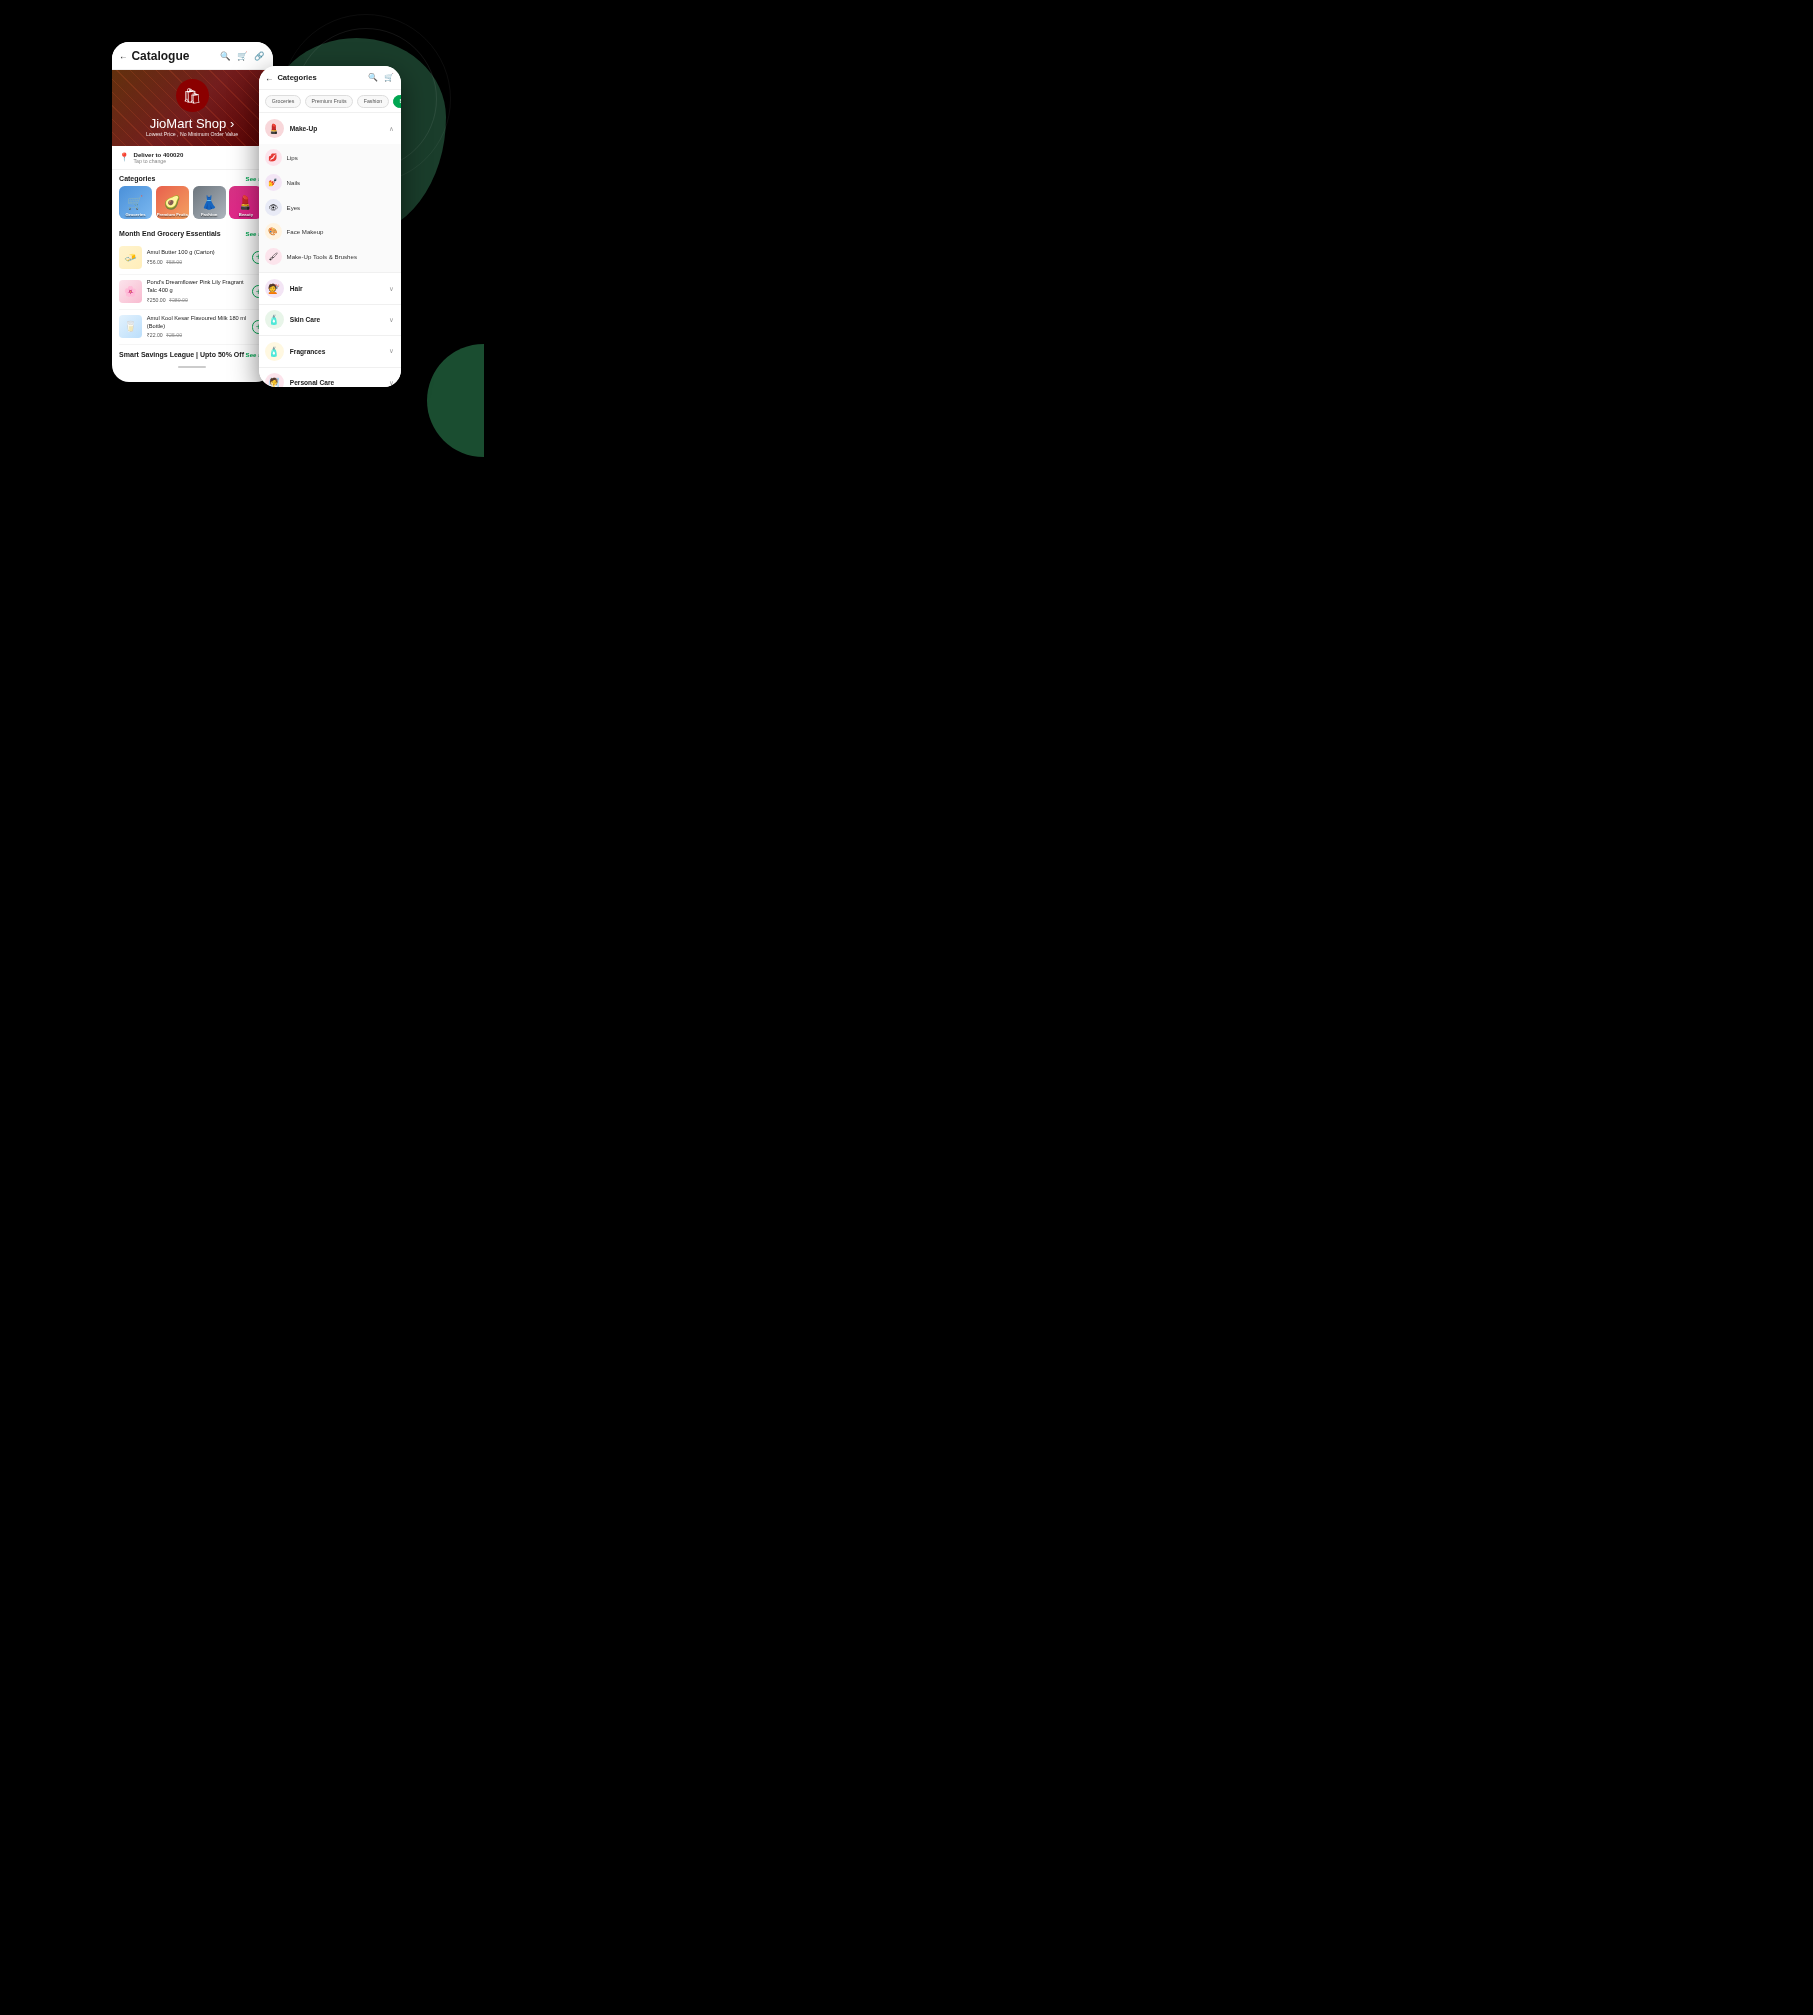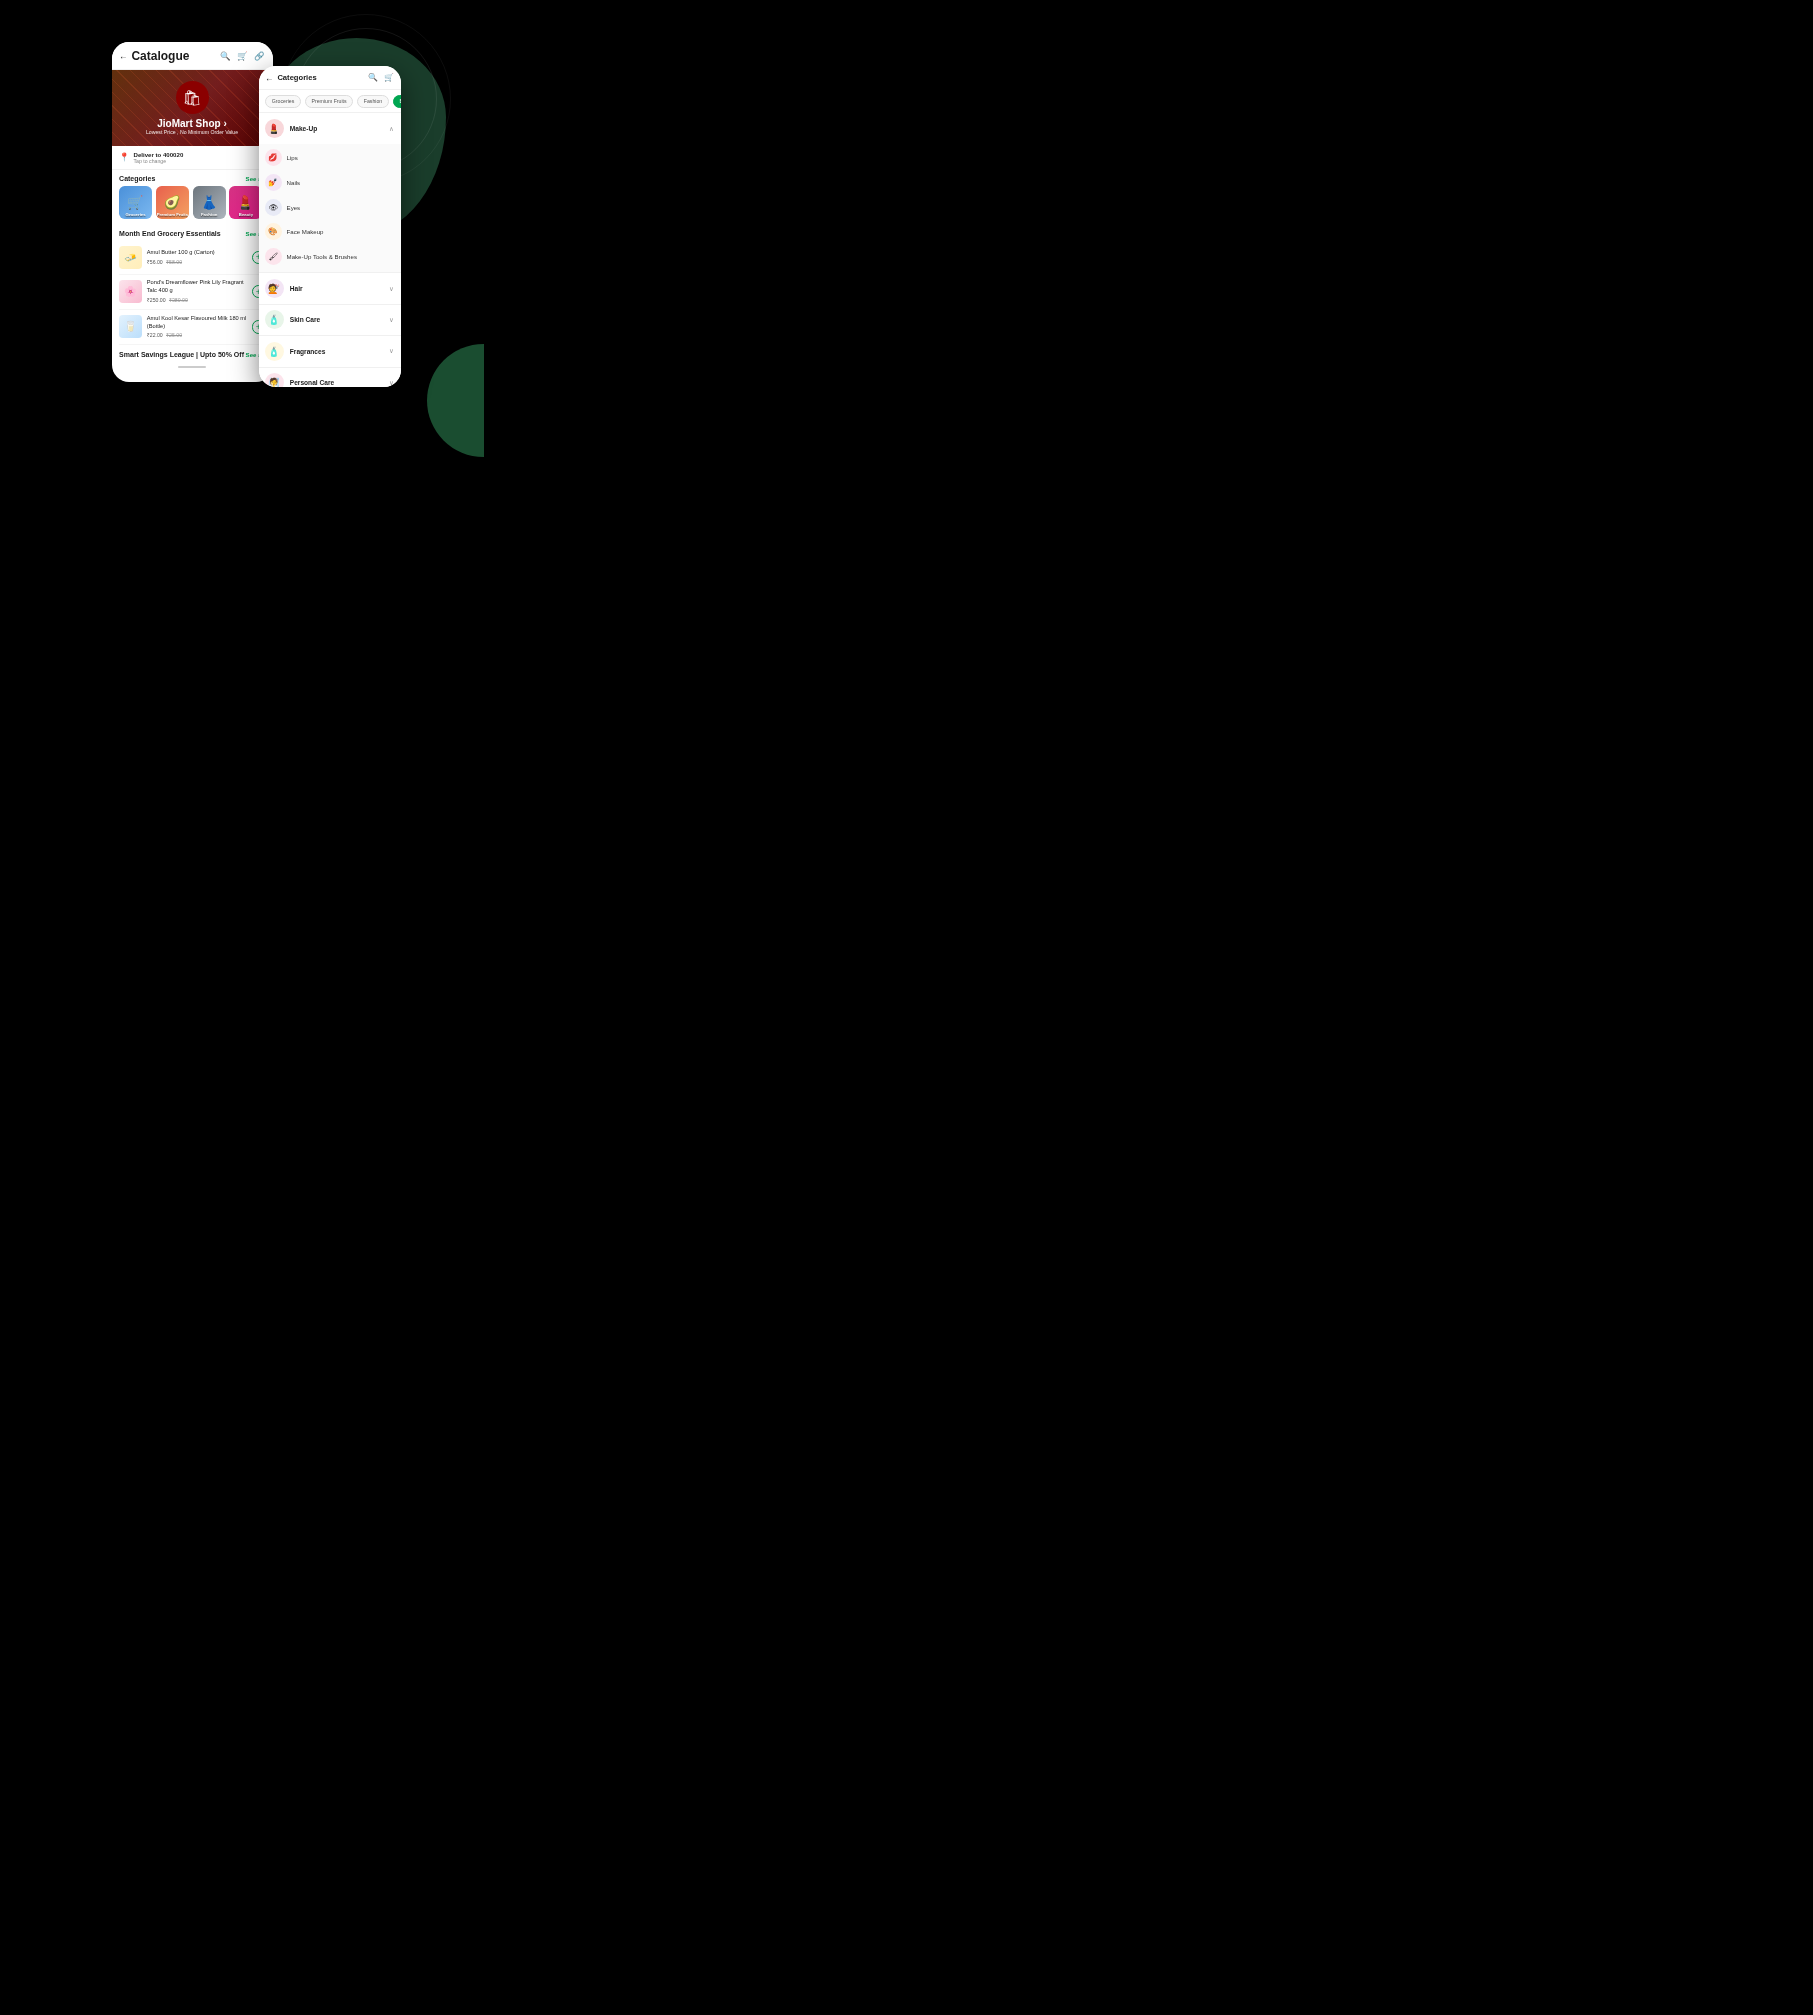--- a/index.html
+++ b/index.html
@@ -160,22 +160,22 @@
       margin-bottom: 3.8px;
       position: relative;
       z-index: 1;
     }
     .hero-circle .bag-icon {
       font-size: 15px;
       color: #fff;
     }
     .hero-title {
       color: #fff;
-      font-size: 10px;
-      font-weight: 700;
+      font-size: 13px;
+      font-weight: 400;
       z-index: 1;
       position: relative;
     }
     .hero-subtitle {
       color: #fff;
       font-size: 5.2px;
       z-index: 1;
       position: relative;
       opacity: 0.9;
     }

